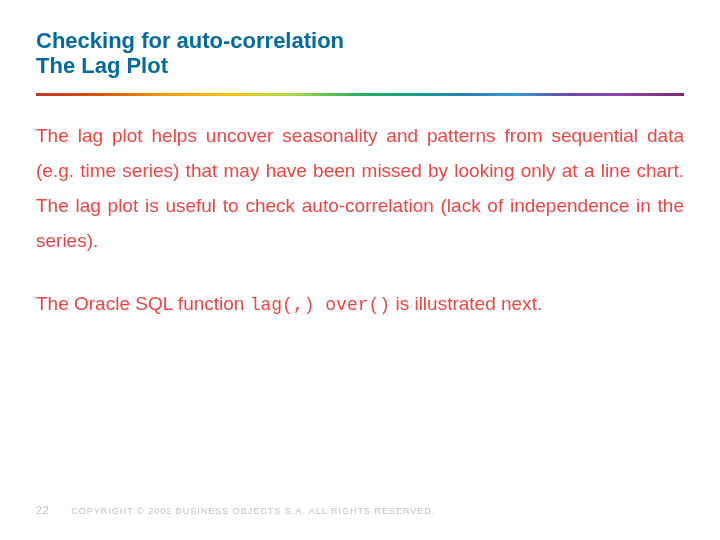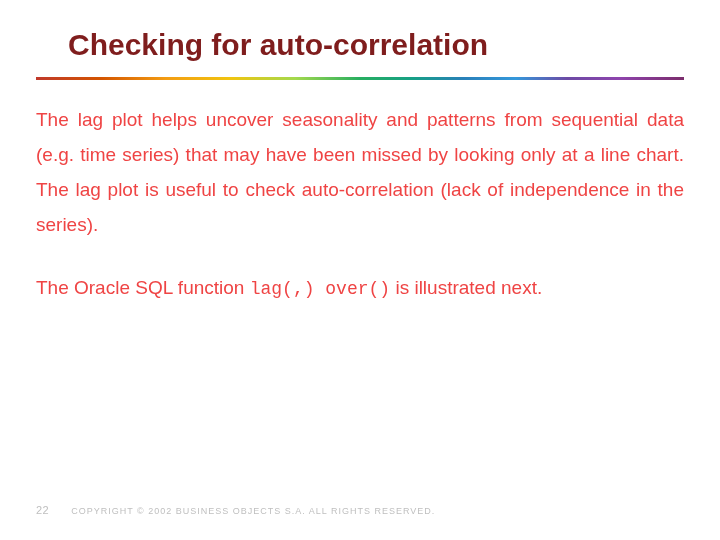--- a/index.html
+++ b/index.html
@@ -4,25 +4,24 @@
 <style>
   * { margin: 0; padding: 0; box-sizing: border-box; }
   html, body { width: 720px; height: 540px; background: #fff; font-family: Arial, Helvetica, sans-serif; }
   .slide {
     width: 720px; height: 540px;
     padding: 28px 36px 20px 36px;
     position: relative;
   }
   .title-block { margin-bottom: 14px; }
   .title-line {
-    font-size: 30px;
+    font-size: 22px;
     font-weight: 700;
-    color: #7f1d1d;
+    color: #0369a1;
     line-height: 1.15;
-    margin-left: 32px;
   }
   .rainbow-rule {
     height: 3px;
     width: 100%;
     margin: 12px 0 22px 0;
     background: linear-gradient(to right,
       #c0392b 0%, #d35400 10%, #f39c12 20%, #f1c40f 30%,
       #a3d94d 40%, #27ae60 50%, #16a085 58%, #2980b9 66%,
       #3498db 74%, #6c4aa5 82%, #8e44ad 90%, #7b2d6c 100%);
   }
@@ -53,20 +52,21 @@
     letter-spacing: 1px;
   }
 </style>
 </head>
 <body>
 
 <div class="slide">
 
   <div class="title-block">
     <div class="title-line">Checking for auto-correlation</div>
+    <div class="title-line">The Lag Plot</div>
   </div>
 
   <div class="rainbow-rule"></div>
 
   <div class="body-text">
     <p>The lag plot helps uncover seasonality and patterns from sequential data (e.g. time series) that may have been missed by looking only at a line chart. The lag plot is useful to check auto-correlation (lack of independence in the series).</p>
     <p>
       <span>The Oracle SQL function </span><span class="mono">lag(,) over()</span><span> is illustrated next.</span>
     </p>
   </div>

